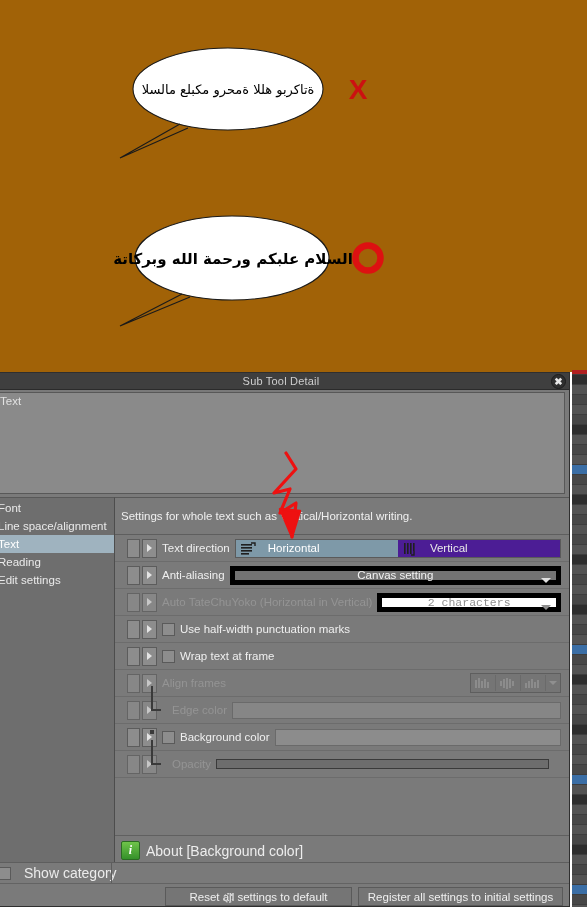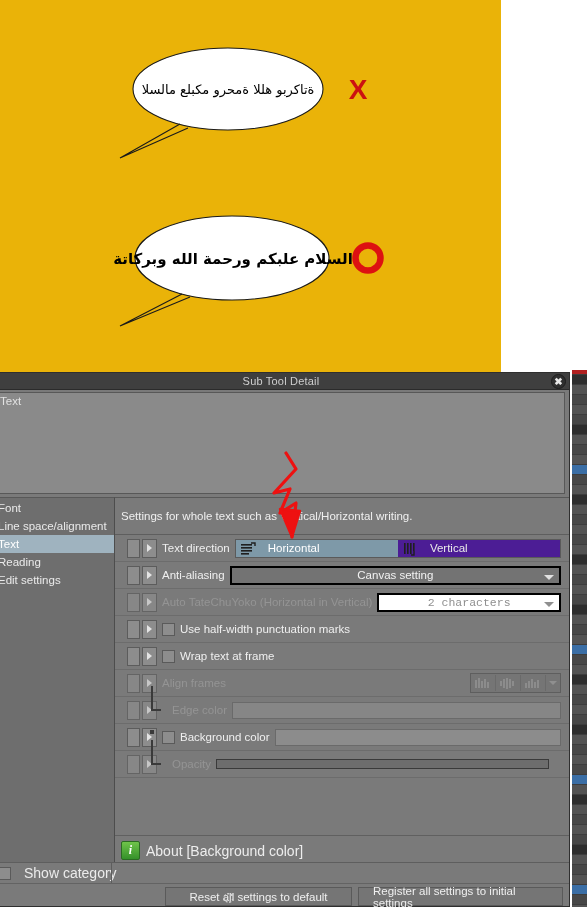--- a/index.html
+++ b/index.html
@@ -14,22 +14,22 @@
     position: relative;
     overflow: hidden;
     font-family: "Liberation Sans", sans-serif;
     -webkit-font-smoothing: antialiased;
   }
 
   
   #illustration {
     position: absolute;
     left: 0; top: 0;
-    width: 501px; height: 372px;
-    background: #eab308;
+    width: 587px; height: 372px;
+    background: #a16207;
   }
   #illustration svg { display: block; }
 
   .arabic-bad {
     font-family: "DejaVu Sans", sans-serif;
     font-size: 13px;
     fill: #000;
     direction: ltr;
     unicode-bidi: bidi-override;
     letter-spacing: 0.6px;
@@ -281,21 +281,21 @@
     position: absolute;
     left: 4px; top: 2px;
     width: 16px; height: 14px;
   }
 
   
   .dd {
     flex: 1;
     height: 19px;
     background: #737373;
-    border: 2px solid #000000;
+    border: 5px solid #000000;
     box-sizing: border-box;
     display: flex;
     align-items: center;
     justify-content: center;
     position: relative;
     font-size: 11.5px;
     color: #f2f2f2;
     margin-right: 8px;
     cursor: pointer;
   }
@@ -434,21 +434,21 @@
     height: 19px;
     background: #757575;
     border: 1px solid #5a5a5a;
     box-sizing: border-box;
     color: #efefef;
     font-size: 11.5px;
     display: flex;
     align-items: center;
     justify-content: center;
     cursor: pointer;
-    padding: 0 14px;
+    padding: 0 8px;
     position: relative;
   }
   .btn#btn-reset { width: 187px; }
   .btn#btn-register { width: 205px; }
   .reset-icon {
     position: absolute;
     left: 56px; top: 3px;
     width: 13px; height: 13px;
   }
 </style>

